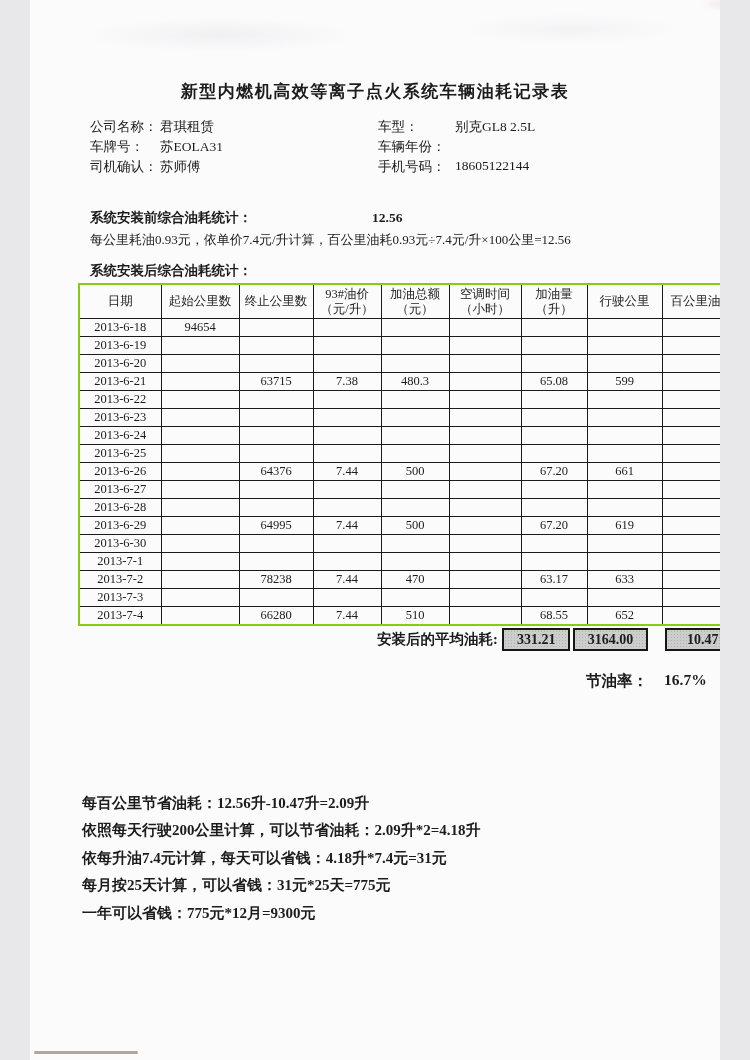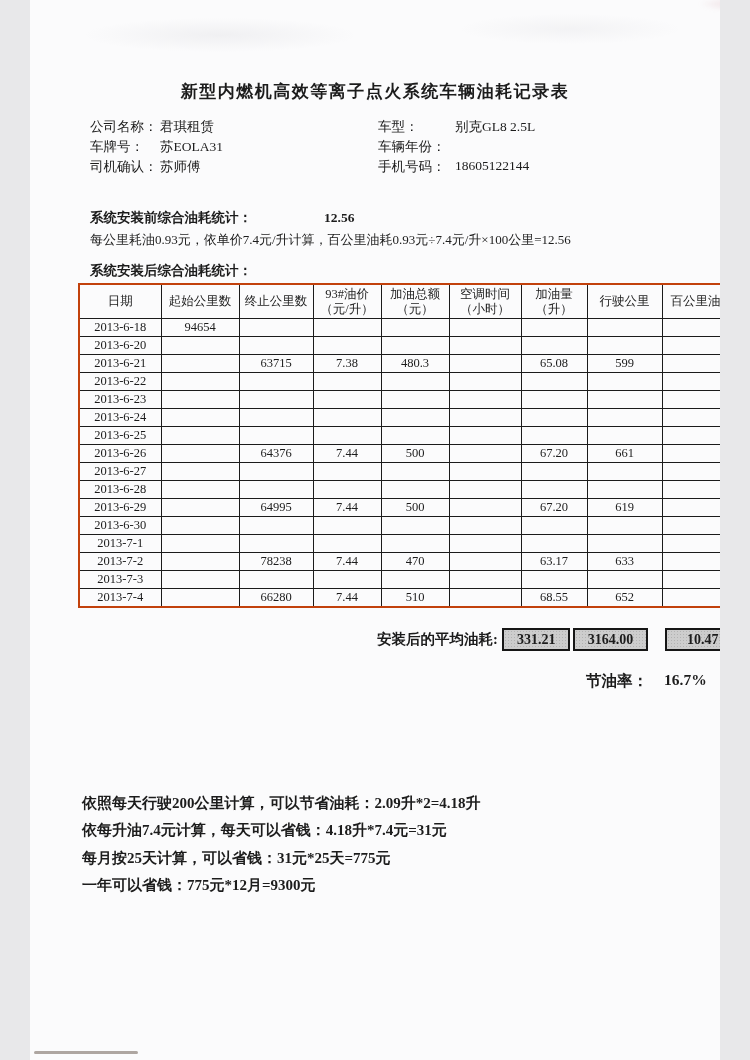--- a/index.html
+++ b/index.html
@@ -22,29 +22,29 @@
   .info-row { position:relative; height:20px; }
   .info-row span { position:absolute; white-space:nowrap; }
   .lbl { font-weight:normal; }
   .c1l { left:0; }
   .c1v { left:70px; }
   .c2l { left:288px; }
   .c2v { left:365px; }
 
   
   .prestats { position:absolute; left:60px; top:209px; font-size:13.5px; font-weight:bold; white-space:nowrap; }
-  .prestats .stat-value { margin-left:72px; }
+  .prestats .stat-value { margin-left:120px; }
   .prestats-detail { position:absolute; left:60px; top:231px; font-size:13px; white-space:nowrap; }
   .poststats { position:absolute; left:60px; top:262px; font-size:13.5px; font-weight:bold; white-space:nowrap; }
 
   
   table.fuel {
     position:absolute; left:48px; top:283px; width:663px;
     border-collapse:collapse; table-layout:fixed;
-    border:2px solid #c2410c;
+    border:2px solid #84cc16;
   }
   table.fuel th {
     border:1px solid #1b1b1b; height:33px; padding:0 1px;
     font-size:12.5px; font-weight:normal; line-height:1.2;
     text-align:center; vertical-align:middle; white-space:pre-line;
   }
   table.fuel td {
     border:1px solid #1b1b1b; height:17px; padding:0 2px;
     font-size:12.5px; text-align:center; vertical-align:middle;
     white-space:nowrap; overflow:hidden;
@@ -166,20 +166,31 @@
           <td>94654</td>
           <td></td>
           <td></td>
           <td></td>
           <td></td>
           <td></td>
           <td></td>
           <td></td>
         </tr>
         <tr>
+          <td>2013-6-19</td>
+          <td></td>
+          <td></td>
+          <td></td>
+          <td></td>
+          <td></td>
+          <td></td>
+          <td></td>
+          <td></td>
+        </tr>
+        <tr>
           <td>2013-6-20</td>
           <td></td>
           <td></td>
           <td></td>
           <td></td>
           <td></td>
           <td></td>
           <td></td>
           <td></td>
         </tr>
@@ -347,19 +358,20 @@
     <div class="avg-cell v3">10.47</div>
   </div>
 
   <div class="saving">
     <span>节油率：</span>
     <span class="saving-value">16.7%</span>
   </div>
 
 
   <div class="calcs">
+      <div>每百公里节省油耗：12.56升-10.47升=2.09升</div>
       <div>依照每天行驶200公里计算，可以节省油耗：2.09升*2=4.18升</div>
       <div>依每升油7.4元计算，每天可以省钱：4.18升*7.4元=31元</div>
       <div>每月按25天计算，可以省钱：31元*25天=775元</div>
       <div>一年可以省钱：775元*12月=9300元</div>
     </div>
 
 </div>
 
 </body></html>

